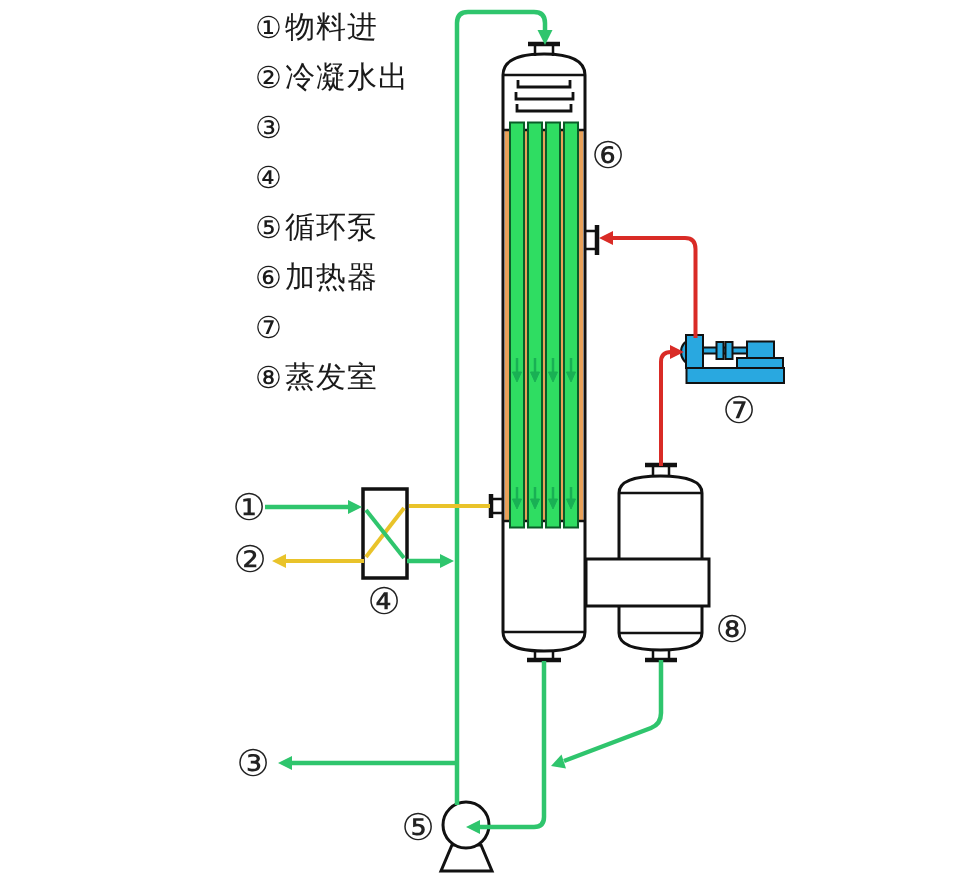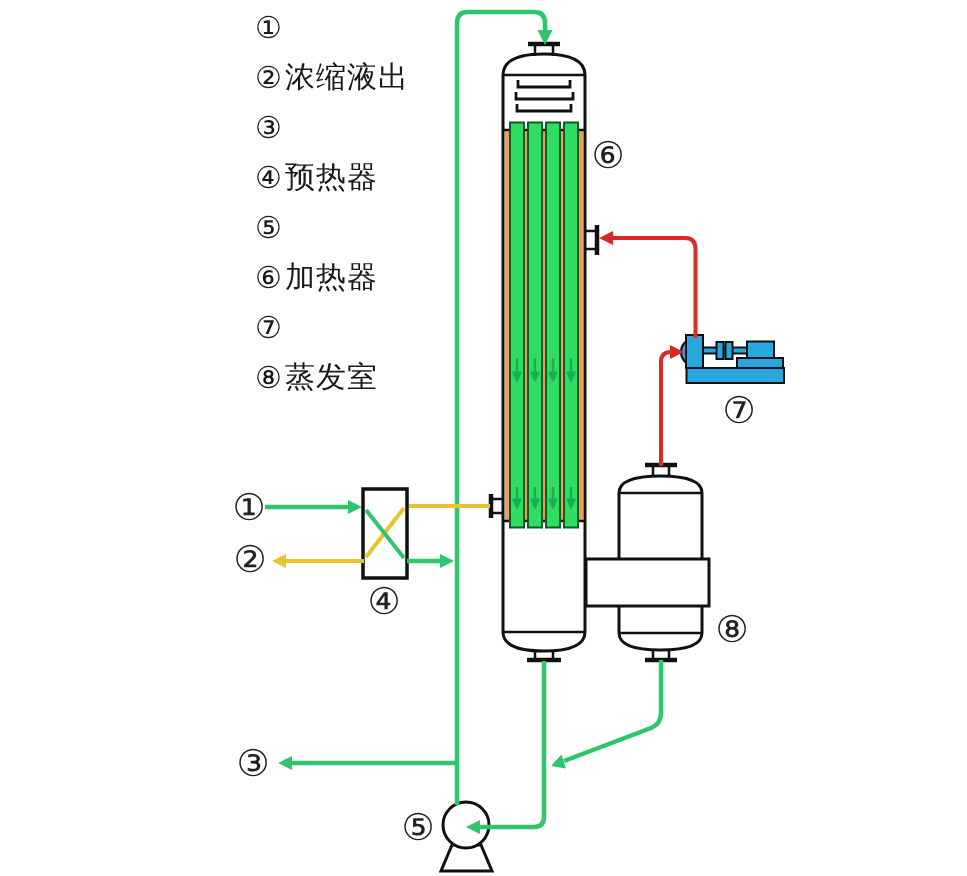--- a/index.html
+++ b/index.html
@@ -146,34 +146,35 @@
       <polygon class="arr-r" points="684,352 670,345 670,359"></polygon>
 
       <path class="pipe-r" d="M695.5,338 L695.5,249 Q695.5,238 685,238 L611,238"></path>
       <polygon class="arr-r" points="599,238 613,231 613,245"></polygon>
     </g>
   </svg>
 
   <div class="legend">
     <div class="legend-row">
       <span class="legend-num">①</span>
+      <span>物料进</span>
     </div>
     <div class="legend-row">
       <span class="legend-num">②</span>
-      <span>浓缩液出</span>
+      <span>冷凝水出</span>
     </div>
     <div class="legend-row">
       <span class="legend-num">③</span>
     </div>
     <div class="legend-row">
       <span class="legend-num">④</span>
-      <span>预热器</span>
     </div>
     <div class="legend-row">
       <span class="legend-num">⑤</span>
+      <span>循环泵</span>
     </div>
     <div class="legend-row">
       <span class="legend-num">⑥</span>
       <span>加热器</span>
     </div>
     <div class="legend-row">
       <span class="legend-num">⑦</span>
     </div>
     <div class="legend-row">
       <span class="legend-num">⑧</span>

